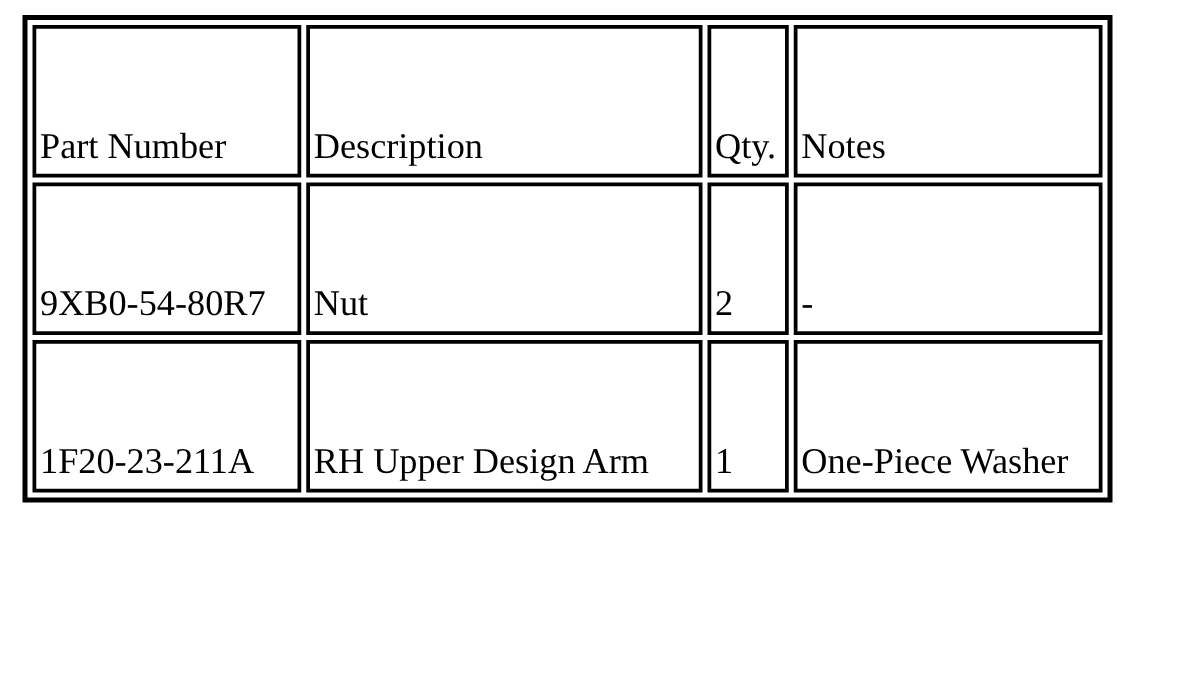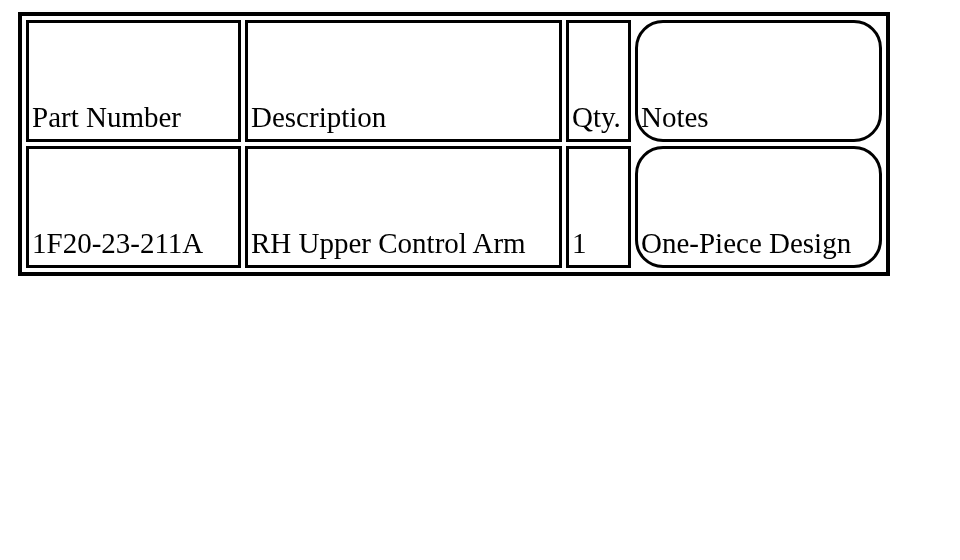--- a/index.html
+++ b/index.html
@@ -34,37 +34,43 @@
     line-height: 1.1;
     color: #000000;
     padding: 2px 2px 5px 3px;
     height: 109px;
     white-space: nowrap;
     overflow: hidden;
   }
   table.parts th:nth-child(1), table.parts td:nth-child(1) { width: 204px; }
   table.parts th:nth-child(2), table.parts td:nth-child(2) { width: 306px; margin-left: 28px; }
   table.parts th:nth-child(3), table.parts td:nth-child(3) { width: 54px;  }
-  table.parts th:nth-child(4), table.parts td:nth-child(4) { width: 236px; border-radius: 28px; }
+  table.parts th:nth-child(4), table.parts td:nth-child(4) { width: 236px; }
 </style>
 </head>
 <body>
 
 <div class="page">
   <table class="parts">
     <thead>
       <tr>
           <th>Part Number</th>
           <th>Description</th>
           <th>Qty.</th>
           <th>Notes</th>
         </tr>
     </thead>
     <tbody>
         <tr>
+          <td>9XB0-54-80R7</td>
+          <td>Nut</td>
+          <td>2</td>
+          <td>-</td>
+        </tr>
+        <tr>
           <td>1F20-23-211A</td>
-          <td>RH Upper Control Arm</td>
+          <td>RH Upper Design Arm</td>
           <td>1</td>
-          <td>One-Piece Design</td>
+          <td>One-Piece Washer</td>
         </tr>
       </tbody>
   </table>
 </div>
 
 </body></html>

